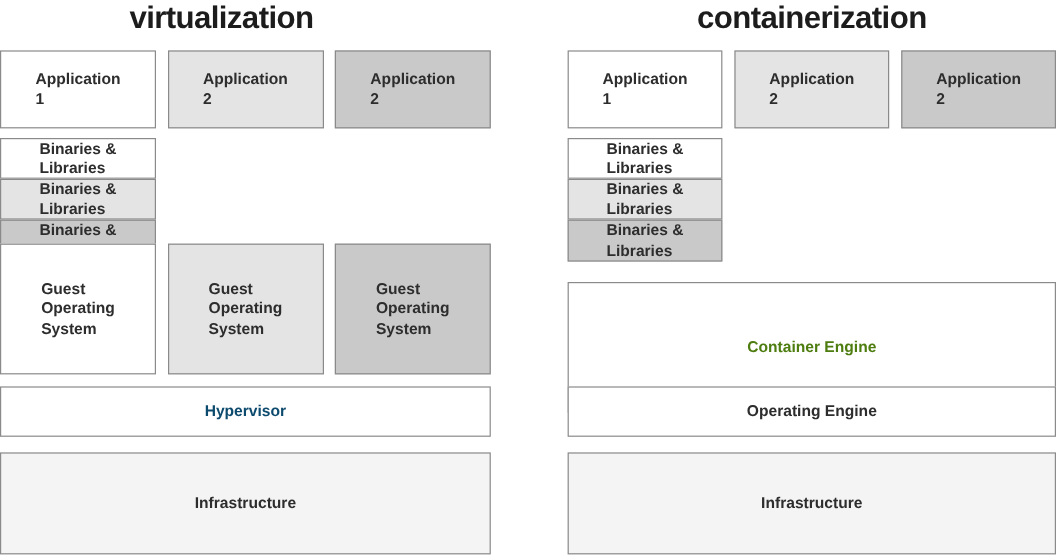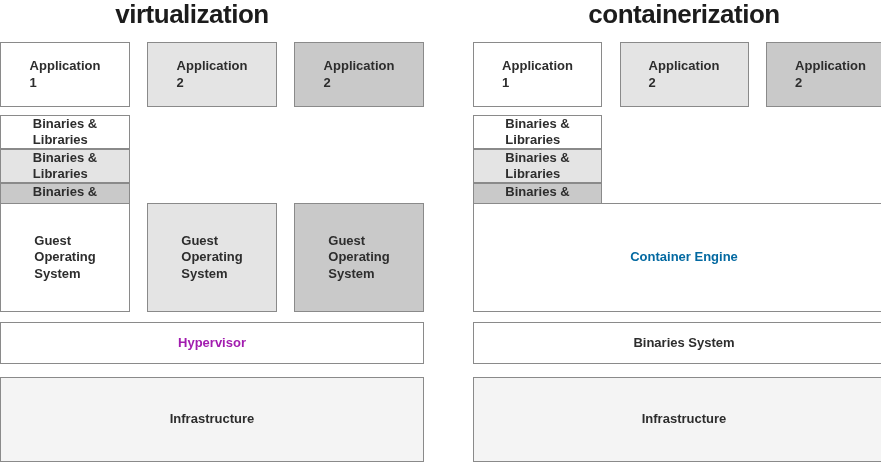--- a/index.html
+++ b/index.html
@@ -12,21 +12,20 @@
     position: relative;
     width: 881px;
     height: 463px;
     background: #ffffff;
     overflow: hidden;
   }
   .panel {
     position: absolute;
     top: 0;
     height: 422px;
-    padding-left: 15px;
   }
   .panel-left  { left: 0;    width: 409px; }
   .panel-right { left: 473px; width: 407px; border-radius: 19px; }
 
   .title {
     position: absolute;
     top: -2px;
     left: 0;
     right: 0;
     margin: 0;
@@ -102,21 +101,21 @@
 System</div>
       <div class="box col" style="background: rgb(228, 228, 228); border-color: rgb(138, 138, 138); color: rgb(45, 45, 45);">Guest
 Operating
 System</div>
       <div class="box col" style="background: rgb(201, 201, 201); border-color: rgb(138, 138, 138); color: rgb(45, 45, 45);">Guest
 Operating
 System</div>
     </div>
 
     <div class="row row-hyper">
-      <div class="box full" style="background: rgb(255, 255, 255); border-color: rgb(138, 138, 138); color: #a21caf;">Hypervisor</div>
+      <div class="box full" style="background: rgb(255, 255, 255); border-color: rgb(138, 138, 138); color: #0c4a6e;">Hypervisor</div>
     </div>
 
     <div class="row row-infra">
       <div class="box full" style="background: rgb(244, 244, 244); border-color: rgb(138, 138, 138); color: rgb(45, 45, 45);">Infrastructure</div>
     </div>
   </section>
 
   <section class="panel panel-right">
     <h2 class="title">containerization</h2>
 
@@ -132,25 +131,25 @@
     <div class="row row-bins">
       <div class="box col" style="background: rgb(255, 255, 255); border-color: rgb(138, 138, 138); color: rgb(45, 45, 45);">Binaries &amp;
 Libraries</div>
       <div class="box col" style="background: rgb(228, 228, 228); border-color: rgb(138, 138, 138); color: rgb(45, 45, 45);">Binaries &amp;
 Libraries</div>
       <div class="box col" style="background: rgb(201, 201, 201); border-color: rgb(138, 138, 138); color: rgb(45, 45, 45);">Binaries &amp;
 Libraries</div>
     </div>
 
     <div class="row row-guest">
-      <div class="box full" style="background: rgb(255, 255, 255); border-color: rgb(138, 138, 138); color: #0369a1;">Container Engine</div>
+      <div class="box full" style="background: rgb(255, 255, 255); border-color: rgb(138, 138, 138); color: #4d7c0f; margin-top: 32px;">Container Engine</div>
     </div>
 
     <div class="row row-hyper">
-      <div class="box full" style="background: rgb(255, 255, 255); border-color: rgb(138, 138, 138); color: rgb(45, 45, 45);">Binaries System</div>
+      <div class="box full" style="background: rgb(255, 255, 255); border-color: rgb(138, 138, 138); color: rgb(45, 45, 45);">Operating Engine</div>
     </div>
 
     <div class="row row-infra">
       <div class="box full" style="background: rgb(244, 244, 244); border-color: rgb(138, 138, 138); color: rgb(45, 45, 45);">Infrastructure</div>
     </div>
   </section>
 
 </div>
 
 </body></html>

